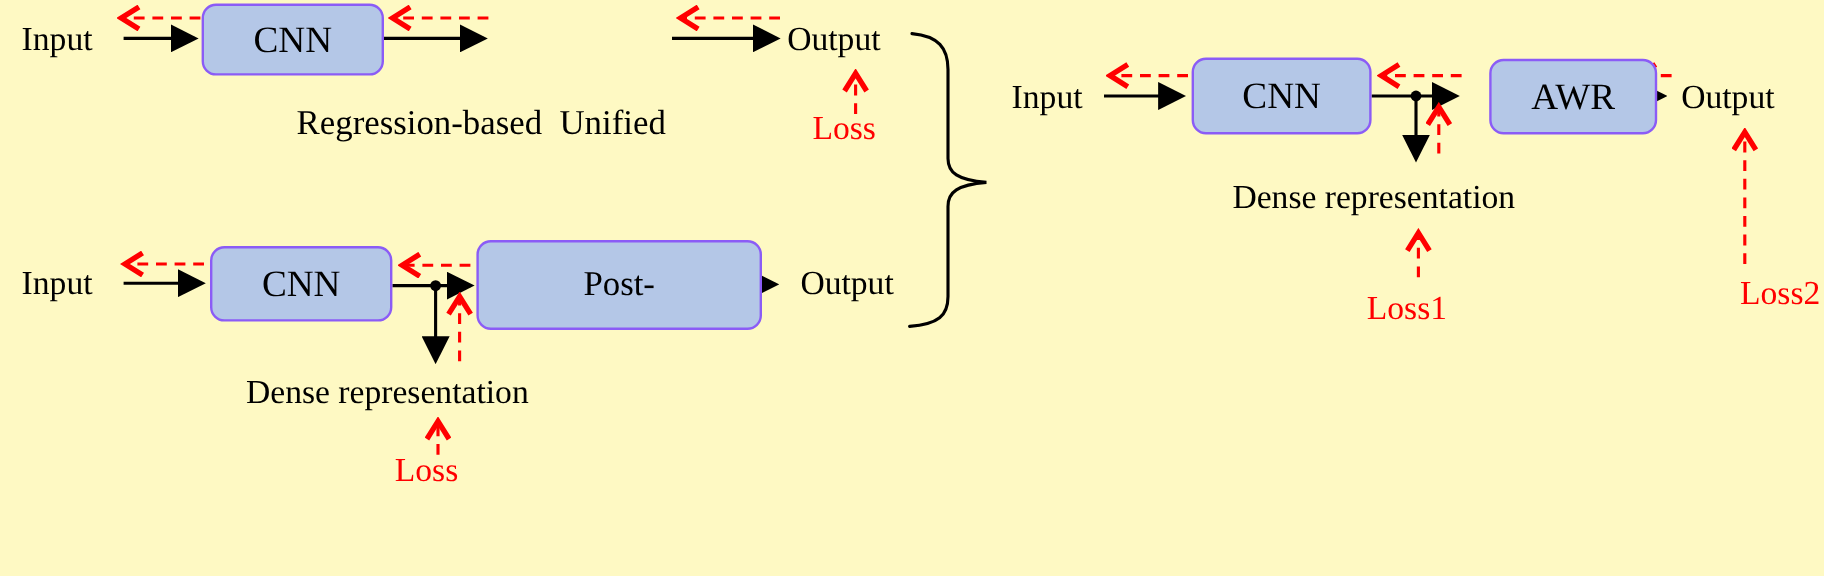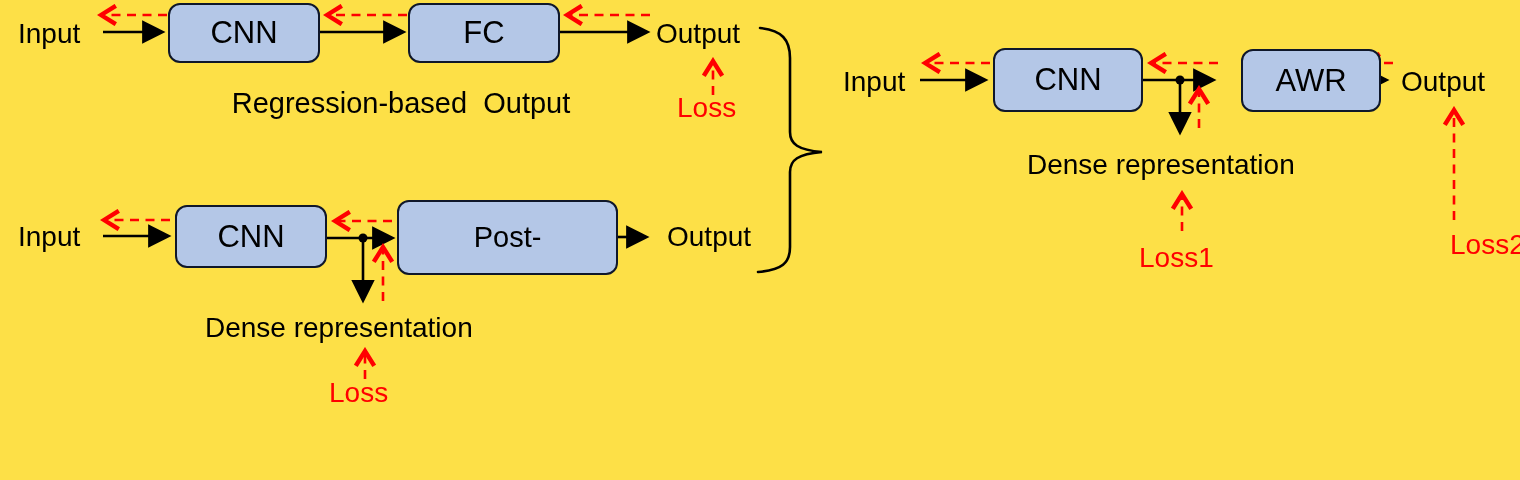--- a/index.html
+++ b/index.html
@@ -1,35 +1,35 @@
 <!DOCTYPE html>
 <html><head>
 <meta charset="utf-8">
 <style>
   html,body{margin:0;padding:0;background:#ffffff;}
   #canvas{
     position:relative;
     width:1520px;height:480px;
-    background:#fde047;
-    font-family:Liberation Sans, sans-serif;
+    background:#fef9c3;
+    font-family:Liberation Serif, serif;
     color:#000;
     overflow:hidden;
   }
   .lbl{
     position:absolute;
     font-size:28px;
     line-height:1.1;
     white-space:pre;
     color:#000;
   }
   .red{color:#ff0000;}
   .box{
     position:absolute;
     background:#b4c7e7;
-    border:2px solid #0f172a;
+    border:2px solid #8b5cf6;
     border-radius:12px;
     display:flex;
     align-items:center;
     justify-content:center;
     flex-direction:column;
     font-size:31px;
     line-height:1.15;
     box-sizing:border-box;
     text-align:center;
   }
@@ -86,32 +86,29 @@
     <line x1="1360" y1="80" x2="1386" y2="80" stroke="#000" stroke-width="2.6" marker-end="url(#ab)"></line>
     <line x1="1393" y1="63" x2="1366" y2="63" stroke="#ff0000" stroke-width="2.6" stroke-dasharray="9 6.5" marker-end="url(#ar)"></line>
     <line x1="1182" y1="231" x2="1182" y2="195" stroke="#ff0000" stroke-width="2.6" stroke-dasharray="9 6.5" marker-end="url(#ar)"></line>
     <line x1="1454" y1="220" x2="1454" y2="111" stroke="#ff0000" stroke-width="2.6" stroke-dasharray="9 6.5" marker-end="url(#ar)"></line>
   </svg>
 
   <div class="lbl" style="left:18px;top:19px;">Input</div>
   <div class="box" style="left:168px;top:3px;width:152px;height:60px;">
     <span>CNN</span>
   </div>
-  <div class="box" style="left:408px;top:3px;width:152px;height:60px;">
-    <span>FC</span>
-  </div>
   <div class="lbl" style="left:656px;top:19px;">Output</div>
   <div class="lbl red" style="left:677px;top:93px;">Loss</div>
-  <div class="caption" style="left:195px;top:87px;width:412px;">Regression-based  Output</div>
+  <div class="caption" style="left:195px;top:87px;width:412px;">Regression-based  Unified</div>
 
   <div class="lbl" style="left:18px;top:222px;">Input</div>
   <div class="box" style="left:175px;top:205px;width:152px;height:63px;">
     <span>CNN</span>
   </div>
-  <div class="box" style="left:397px;top:200px;width:221px;height:75px;font-size:29px;">
+  <div class="box" style="left:397px;top:200px;width:238px;height:75px;font-size:29px;">
     <span>Post-</span>
   </div>
   <div class="lbl" style="left:667px;top:222px;">Output</div>
   <div class="lbl" style="left:205px;top:313px;">Dense representation</div>
   <div class="lbl red" style="left:329px;top:378px;">Loss</div>
 
   <div class="lbl" style="left:843px;top:67px;">Input</div>
   <div class="box" style="left:993px;top:48px;width:150px;height:64px;">
     <span>CNN</span>
   </div>

